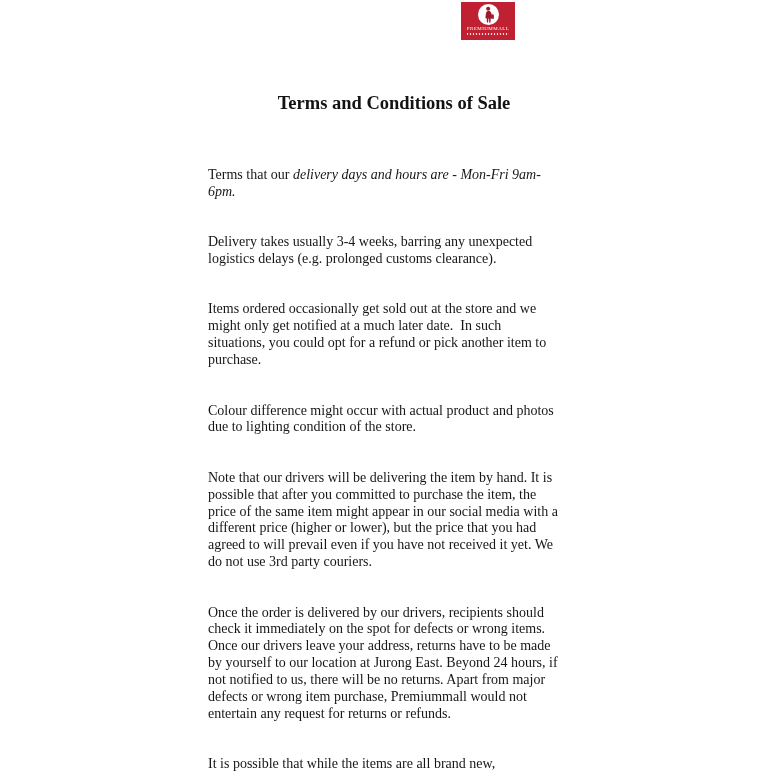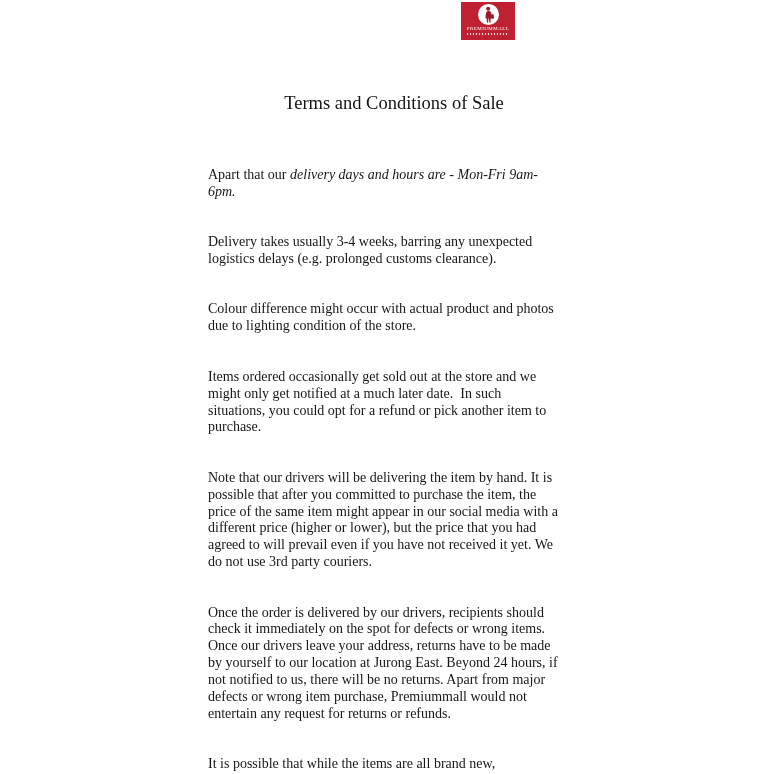--- a/index.html
+++ b/index.html
@@ -64,21 +64,21 @@
   }
   
   .title {
     position: absolute;
     left: 208px;
     top: 92px;
     width: 372px;
     text-align: center;
     font-size: 18.5px;
     line-height: 22px;
-    font-weight: normal;
+    font-weight: bold;
     color: #131313;
     font-family: "Liberation Serif", serif;
   }
   
   .content {
     position: absolute;
     left: 208px;
     top: 133px;
     width: 400px;
     font-size: 14px;
@@ -106,30 +106,30 @@
         </g>
       </svg>
     </div>
     <div class="logo-name">PREMIUMMALL</div>
     <div class="logo-tagline"></div>
   </div>
 
   <div class="title">Terms and Conditions of Sale</div>
 
   <div class="content">
-    <div class="para"><span>Apart that our </span><span class="italic">delivery days and hours are - Mon-Fri 9am-
+    <div class="para"><span>Terms that our </span><span class="italic">delivery days and hours are - Mon-Fri 9am-
 6pm.</span></div>
     <div class="para">Delivery takes usually 3-4 weeks, barring any unexpected
 logistics delays (e.g. prolonged customs clearance).</div>
-    <div class="para">Colour difference might occur with actual product and photos
-due to lighting condition of the store.</div>
     <div class="para">Items ordered occasionally get sold out at the store and we
 might only get notified at a much later date.  In such
 situations, you could opt for a refund or pick another item to
 purchase.</div>
+    <div class="para">Colour difference might occur with actual product and photos
+due to lighting condition of the store.</div>
     <div class="para">Note that our drivers will be delivering the item by hand. It is
 possible that after you committed to purchase the item, the
 price of the same item might appear in our social media with a
 different price (higher or lower), but the price that you had
 agreed to will prevail even if you have not received it yet. We
 do not use 3rd party couriers.</div>
     <div class="para">Once the order is delivered by our drivers, recipients should
 check it immediately on the spot for defects or wrong items.
 Once our drivers leave your address, returns have to be made
 by yourself to our location at Jurong East. Beyond 24 hours, if

